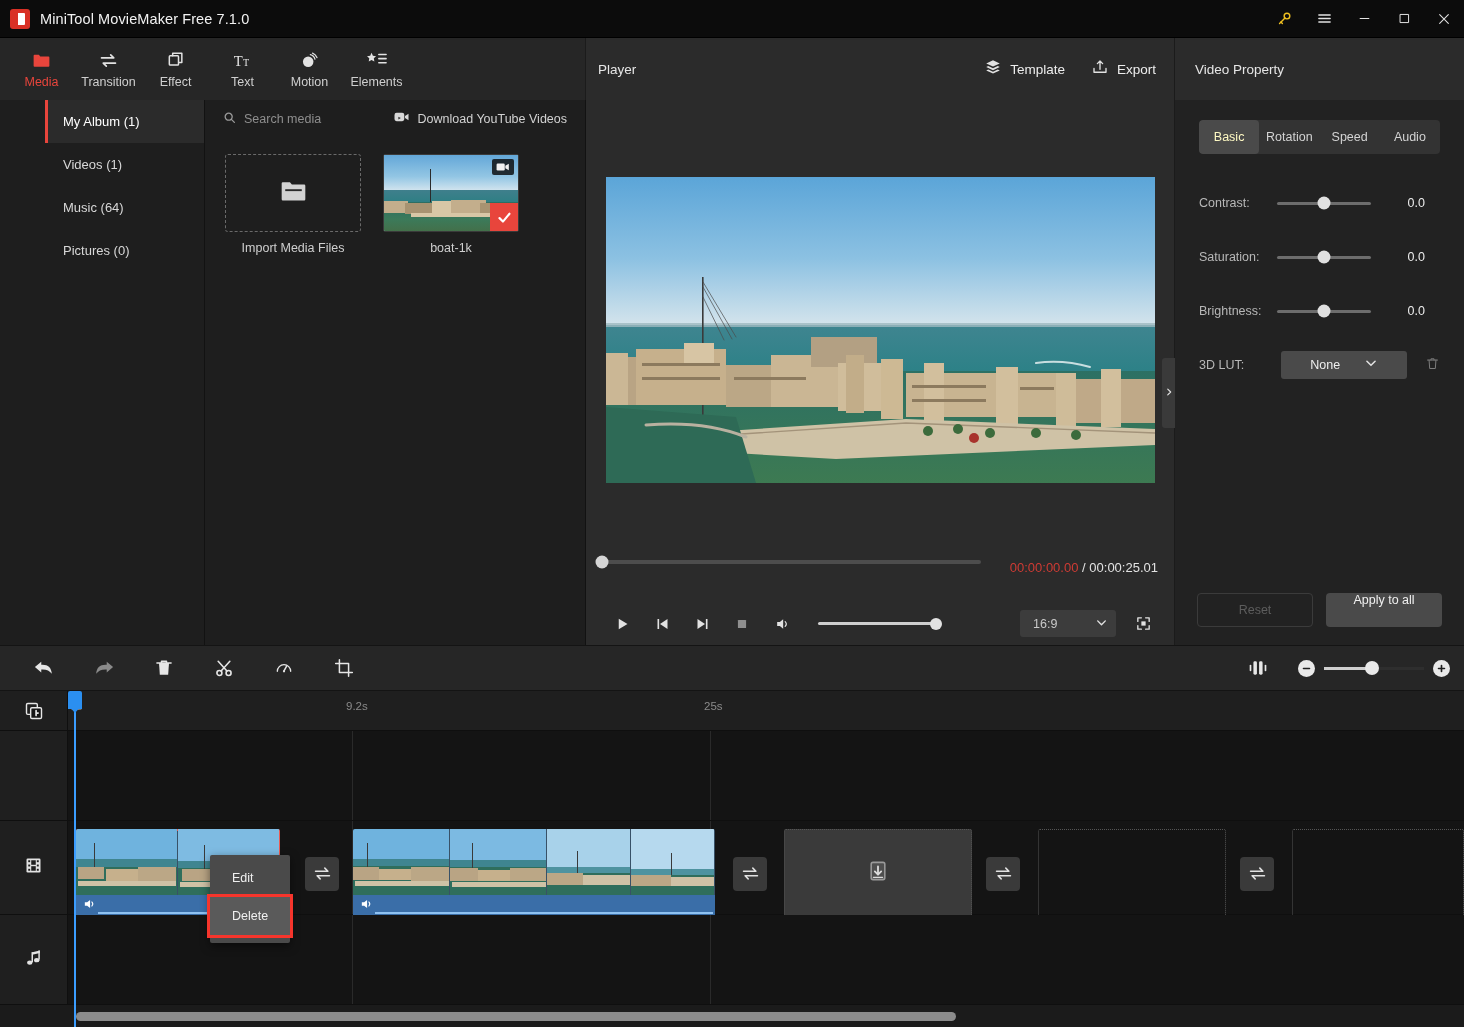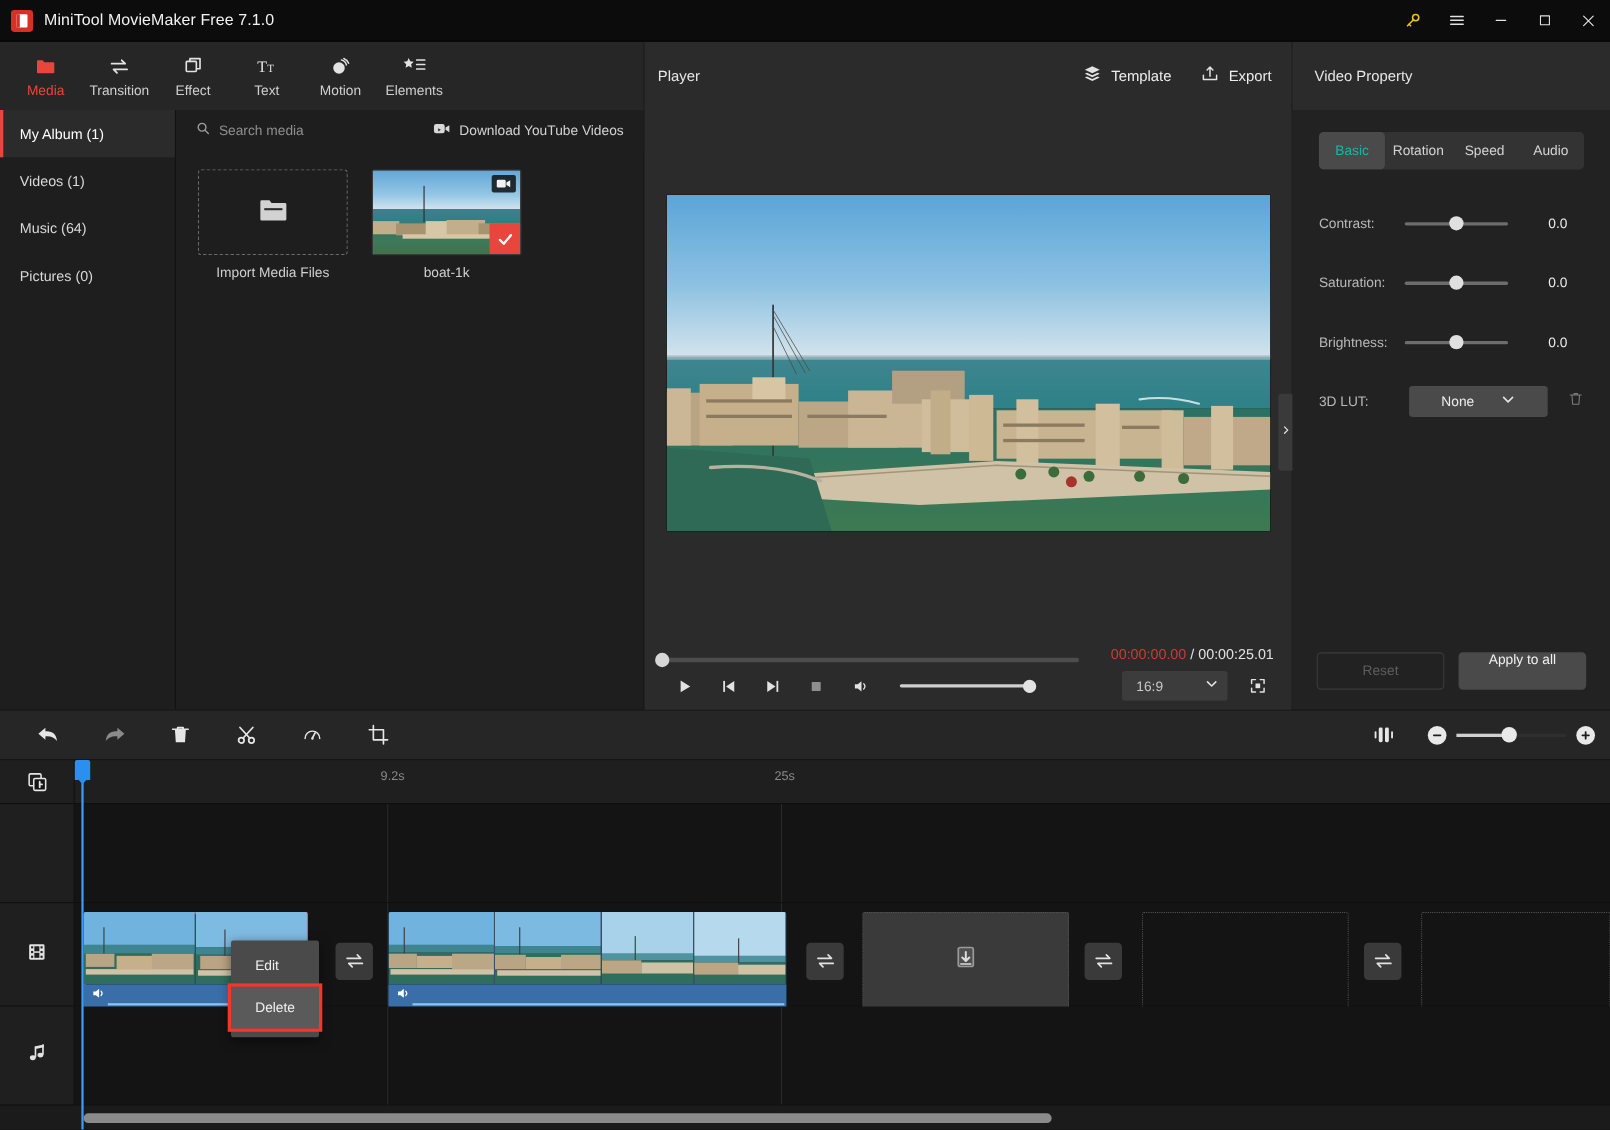--- a/index.html
+++ b/index.html
@@ -54,21 +54,21 @@
 
   .prop-head{
     width:289px;background:#2b2b2b;display:flex;align-items:center;padding-left:20px;height:62px;
   }
   .prop-head .t{font-size:13.5px;color:#e6e6e6;}
 
   
   .middle{display:flex;flex:0 0 545px;height:545px;}
 
   
-  .media-panel{width:586px;display:flex;flex-direction:column;background:#1e1e1e;border-right:1px solid #121212;}
+  .media-panel{width:586px;display:flex;flex-direction:column;background:#1e1e1e;border-right:1px solid #121212;padding-left:45px;}
   .media-body{display:flex;flex:1;min-height:0;}
   .album-list{width:160px;background:#1e1e1e;border-right:1px solid #121212;padding-top:0;}
   .album-item{height:43px;display:flex;align-items:center;padding-left:18px;font-size:13px;color:#d8d8d8;cursor:pointer;position:relative;}
   .album-item.active{background:#2b2b2b;color:#fff;}
   .album-item.active::before{content:"";position:absolute;left:0;top:0;bottom:0;width:3px;background:#e8453c;}
 
   .media-right{flex:1;display:flex;flex-direction:column;}
   .media-toolbar{height:38px;display:flex;align-items:center;padding:0 18px;gap:8px;background:#1e1e1e;}
   .search-box{display:flex;align-items:center;gap:8px;cursor:text;}
   .search-box .ph{font-size:12.5px;color:#8e8e8e;}
@@ -107,21 +107,21 @@
   .marina .bld{position:absolute;background:#c3ae8c;}
   .marina .bld.d{background:#a89371;}
   .marina .bld.l{background:#d8c7a6;}
   .marina .mast{position:absolute;width:1px;background:#2a2a2a;}
 
   
   .player{flex:1;background:#2b2b2b;display:flex;flex-direction:column;border-right:1px solid #1b1b1b;position:relative;}
   .stage{flex:1;display:flex;align-items:center;justify-content:center;background:#2b2b2b;}
   .video-frame{width:549px;height:306px;position:relative;overflow:hidden;background:#000;}
   .ctrl-area{height:85px;flex:0 0 85px;background:#2b2b2b;padding:0 16px;}
-  .seek-row{display:flex;align-items:flex-end;height:42px;gap:29px;}
+  .seek-row{display:flex;align-items:flex-start;height:42px;gap:29px;}
   .seek{flex:1;height:4px;background:#4d4d4d;border-radius:2px;position:relative;cursor:pointer;}
   .seek .knob{position:absolute;left:0;top:50%;transform:translate(-50%,-50%);width:13px;height:13px;border-radius:50%;background:#d6d6d6;}
   .tcode{font-size:13px;color:#cf3b34;font-family:"Liberation Sans",sans-serif;white-space:nowrap;}
   .tcode .tot{color:#e2e2e2;}
   .btn-row{display:flex;align-items:center;height:43px;gap:0px;}
   .pbtn{width:40px;height:36px;display:flex;align-items:center;justify-content:center;cursor:pointer;}
   .volbar{width:118px;height:3px;background:#cfcfcf;border-radius:2px;position:relative;margin-left:16px;cursor:pointer;}
   .volbar .vknob{position:absolute;right:0;top:50%;transform:translate(50%,-50%);width:12px;height:12px;border-radius:50%;background:#e2e2e2;}
   .br-spacer{flex:1;}
   .ratio-sel{
@@ -137,21 +137,21 @@
     border-radius:3px 0 0 3px;display:flex;align-items:center;justify-content:center;cursor:pointer;z-index:5;
   }
 
   
   .prop{width:289px;background:#222;display:flex;flex-direction:column;}
   .prop-inner{padding:20px 24px 0 24px;flex:1;}
   .tabs{
     display:flex;background:#333;border-radius:4px;height:34px;overflow:hidden;margin-bottom:22px;
   }
   .tab{flex:1;display:flex;align-items:center;justify-content:center;font-size:12.5px;color:#d3d3d3;cursor:pointer;}
-  .tab.active{background:#4a4a4a;color:#14b8a6;border-radius:4px;}
+  .tab.active{background:#4a4a4a;color:#fef9c3;border-radius:4px;}
   .prop-row{display:flex;align-items:center;height:54px;}
   .prop-lbl{width:78px;font-size:12.5px;color:#b8b8b8;}
   .slider{flex:1;height:3px;background:#6d6d6d;border-radius:2px;position:relative;max-width:94px;margin-right:6px;cursor:pointer;}
   .slider .sk{position:absolute;left:50%;top:50%;transform:translate(-50%,-50%);width:13px;height:13px;border-radius:50%;background:#e0e0e0;}
   .prop-val{width:48px;text-align:right;font-size:12.5px;color:#ececec;}
   .lut-row{display:flex;align-items:center;height:54px;}
   .lut-sel{
     width:128px;height:28px;background:#4a4a4a;border-radius:3px;display:flex;align-items:center;
     justify-content:center;gap:24px;cursor:pointer;margin-left:6px;
   }

